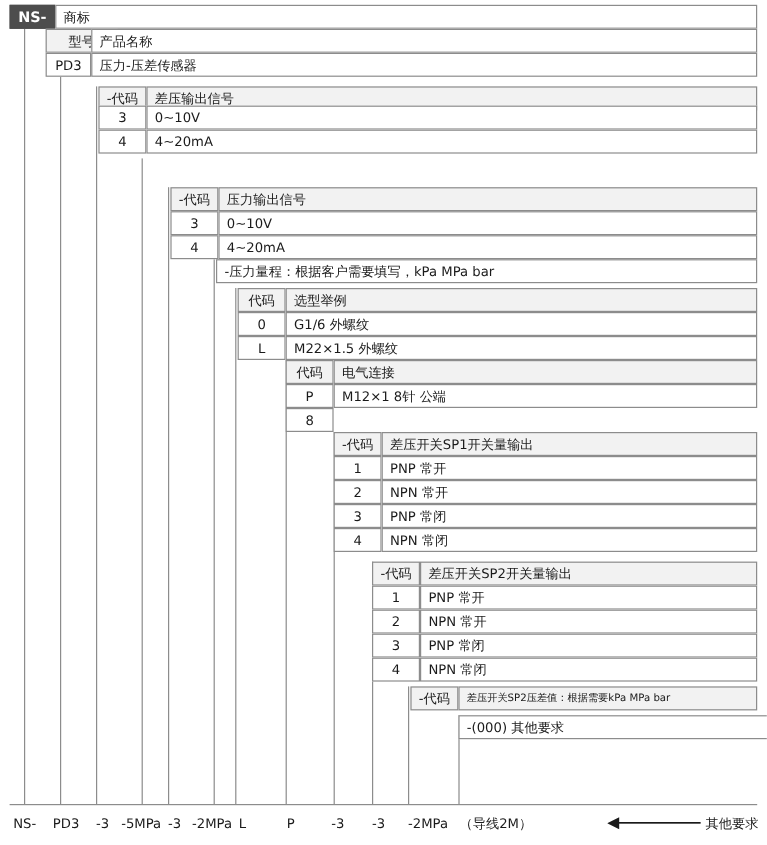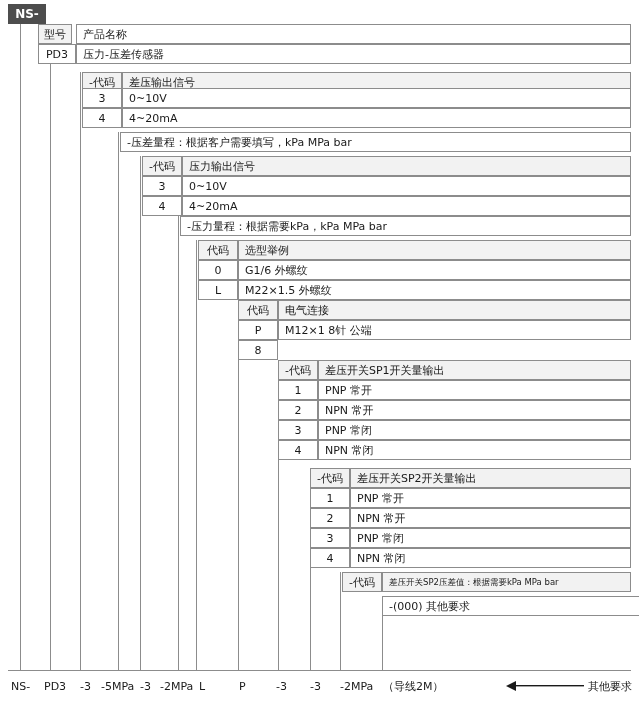--- a/index.html
+++ b/index.html
@@ -89,48 +89,48 @@
   <div class="vline" style="left:140px; top:156px; height:514px;"></div>
   <div class="vline" style="left:178px; top:216px; height:454px;"></div>
   <div class="vline" style="left:196px; top:240px; height:430px;"></div>
   <div class="vline" style="left:238px; top:300px; height:370px;"></div>
   <div class="vline" style="left:278px; top:360px; height:310px;"></div>
   <div class="vline" style="left:310px; top:468px; height:202px;"></div>
   <div class="vline" style="left:340px; top:572px; height:98px;"></div>
   <div class="vline" style="left:382px; top:596px; height:74px;"></div>
 
   <div class="tag" style="left:8px; top:4px; width:38px;">NS-</div>
-
-  <div class="cell code head" style="left:38px; top:24px; width:34px;">型号</div>
+  <div class="cell desc" style="left:46px; top:4px; width:585px;">商标</div>
+
+  <div class="cell code head" style="left:38px; top:24px; width:60px;">型号</div>
   <div class="cell desc" style="left:76px; top:24px; width:555px;">产品名称</div>
 
   <div class="cell code" style="left:38px; top:44px; width:38px;">PD3</div>
   <div class="cell desc" style="left:76px; top:44px; width:555px;">压力-压差传感器</div>
 
   <div class="cell code head" style="left:82px; top:72px; width:40px;">-代码</div>
   <div class="cell desc head" style="left:122px; top:72px; width:509px;">差压输出信号</div>
 
   <div class="cell code" style="left:82px; top:88px; width:40px;">3</div>
   <div class="cell desc" style="left:122px; top:88px; width:509px;">0~10V</div>
 
   <div class="cell code" style="left:82px; top:108px; width:40px;">4</div>
   <div class="cell desc" style="left:122px; top:108px; width:509px;">4~20mA</div>
 
-  <div class="cell desc" style="left:120px; top:132px; width:511px;">-压差量程：根据客户需要填写，kPa MPa bar</div>
 
   <div class="cell code head" style="left:142px; top:156px; width:40px;">-代码</div>
   <div class="cell desc head" style="left:182px; top:156px; width:449px;">压力输出信号</div>
 
   <div class="cell code" style="left:142px; top:176px; width:40px;">3</div>
   <div class="cell desc" style="left:182px; top:176px; width:449px;">0~10V</div>
 
   <div class="cell code" style="left:142px; top:196px; width:40px;">4</div>
   <div class="cell desc" style="left:182px; top:196px; width:449px;">4~20mA</div>
 
-  <div class="cell desc" style="left:180px; top:216px; width:451px;">-压力量程：根据需要kPa，kPa MPa bar</div>
+  <div class="cell desc" style="left:180px; top:216px; width:451px;">-压力量程：根据客户需要填写，kPa MPa bar</div>
 
   <div class="cell code head" style="left:198px; top:240px; width:40px;">代码</div>
   <div class="cell desc head" style="left:238px; top:240px; width:393px;">选型举例</div>
 
   <div class="cell code" style="left:198px; top:260px; width:40px;">0</div>
   <div class="cell desc" style="left:238px; top:260px; width:393px;">G1/6 外螺纹</div>
 
   <div class="cell code" style="left:198px; top:280px; width:40px;">L</div>
   <div class="cell desc" style="left:238px; top:280px; width:393px;">M22×1.5 外螺纹</div>
 

